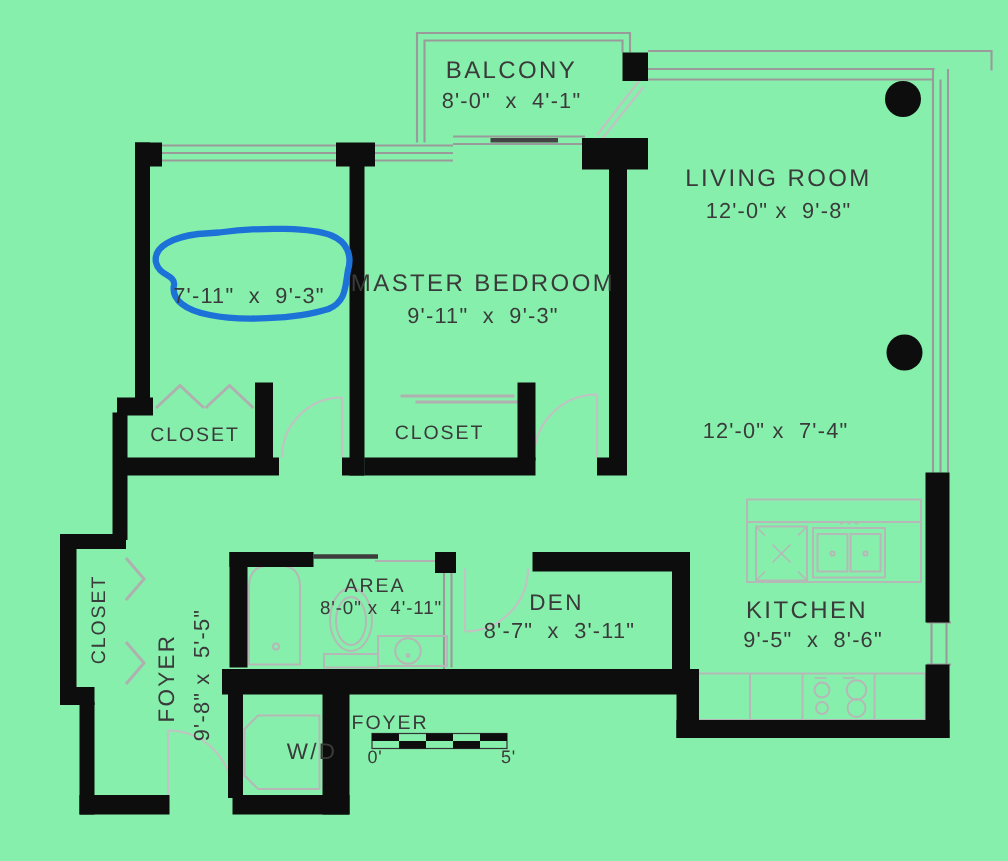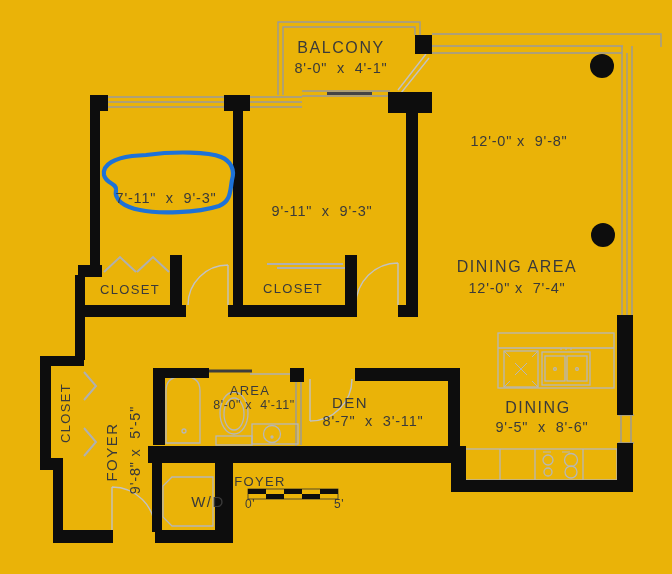--- a/index.html
+++ b/index.html
@@ -1,16 +1,16 @@
 <!DOCTYPE html>
 <html><head>
 <meta charset="utf-8">
 <style>
   html,body{margin:0;padding:0;background:#ffffff;}
-  #plan{position:relative;width:672px;height:574px;background:#eab308;overflow:hidden;
+  #plan{position:relative;width:672px;height:574px;background:#86efac;overflow:hidden;
         font-family:"Liberation Sans",sans-serif;color:#3a3a3a;}
   svg{position:absolute;left:0;top:0;}
   .label{position:absolute;transform:translate(-50%,-50%);text-align:center;
          color:#3a3a3a;white-space:pre;line-height:1.1;}
   .rot{transform:translate(-50%,-50%) rotate(-90deg);}
   .name{font-size:16px;letter-spacing:1.6px;}
   .dims{font-size:14.5px;letter-spacing:0.8px;}
   .mid{font-size:15px;letter-spacing:1.5px;}
   .small{font-size:13px;letter-spacing:1.3px;}
   .sdims{font-size:12.5px;letter-spacing:0.6px;}
@@ -159,33 +159,34 @@
 
   <path d="M146,155 C176,151 209,152 221,157 C231,161 235,170 232,180
            C230,191 231,201 219,206 C197,213 158,214 140,210
            C124,207 114,200 116,190 C117,183 106,184 104,175
            C102,164 116,158 132,156 Z" fill="none" stroke-width="4.2" stroke-linejoin="round" stroke-linecap="round" stroke="#1d72d8"></path>
 </svg>
 
   <div class="label name" style="left:341px;top:48px">BALCONY</div>
   <div class="label dims" style="left:341px;top:69px">8'-0"  x  4'-1"</div>
 
+  <div class="label name" style="left:519px;top:120px">LIVING ROOM</div>
   <div class="label dims" style="left:519px;top:142px">12'-0" x  9'-8"</div>
 
   <div class="label dims" style="left:166px;top:199px">7'-11"  x  9'-3"</div>
 
+  <div class="label name" style="left:322px;top:190px">MASTER BEDROOM</div>
   <div class="label dims" style="left:322px;top:212px">9'-11"  x  9'-3"</div>
 
-  <div class="label name" style="left:517px;top:267px">DINING AREA</div>
   <div class="label dims" style="left:517px;top:289px">12'-0" x  7'-4"</div>
 
-  <div class="label name" style="left:538px;top:408px">DINING</div>
+  <div class="label name" style="left:538px;top:408px">KITCHEN</div>
   <div class="label dims" style="left:542px;top:428px">9'-5"  x  8'-6"</div>
 
-  <div class="label mid" style="left:350px;top:403px">DEN</div>
+  <div class="label mid" style="left:371px;top:403px">DEN</div>
   <div class="label dims" style="left:373px;top:422px">8'-7"  x  3'-11"</div>
 
   <div class="label small" style="left:250px;top:391px">AREA</div>
   <div class="label sdims" style="left:254px;top:406px">8'-0" x  4'-11"</div>
 
   <div class="label mid rot" style="left:112px;top:452px">FOYER</div>
   <div class="label dims rot" style="left:136px;top:450px">9'-8" x  5'-5"</div>
 
   <div class="label small" style="left:130px;top:290px">CLOSET</div>
   <div class="label small" style="left:293px;top:289px">CLOSET</div>

